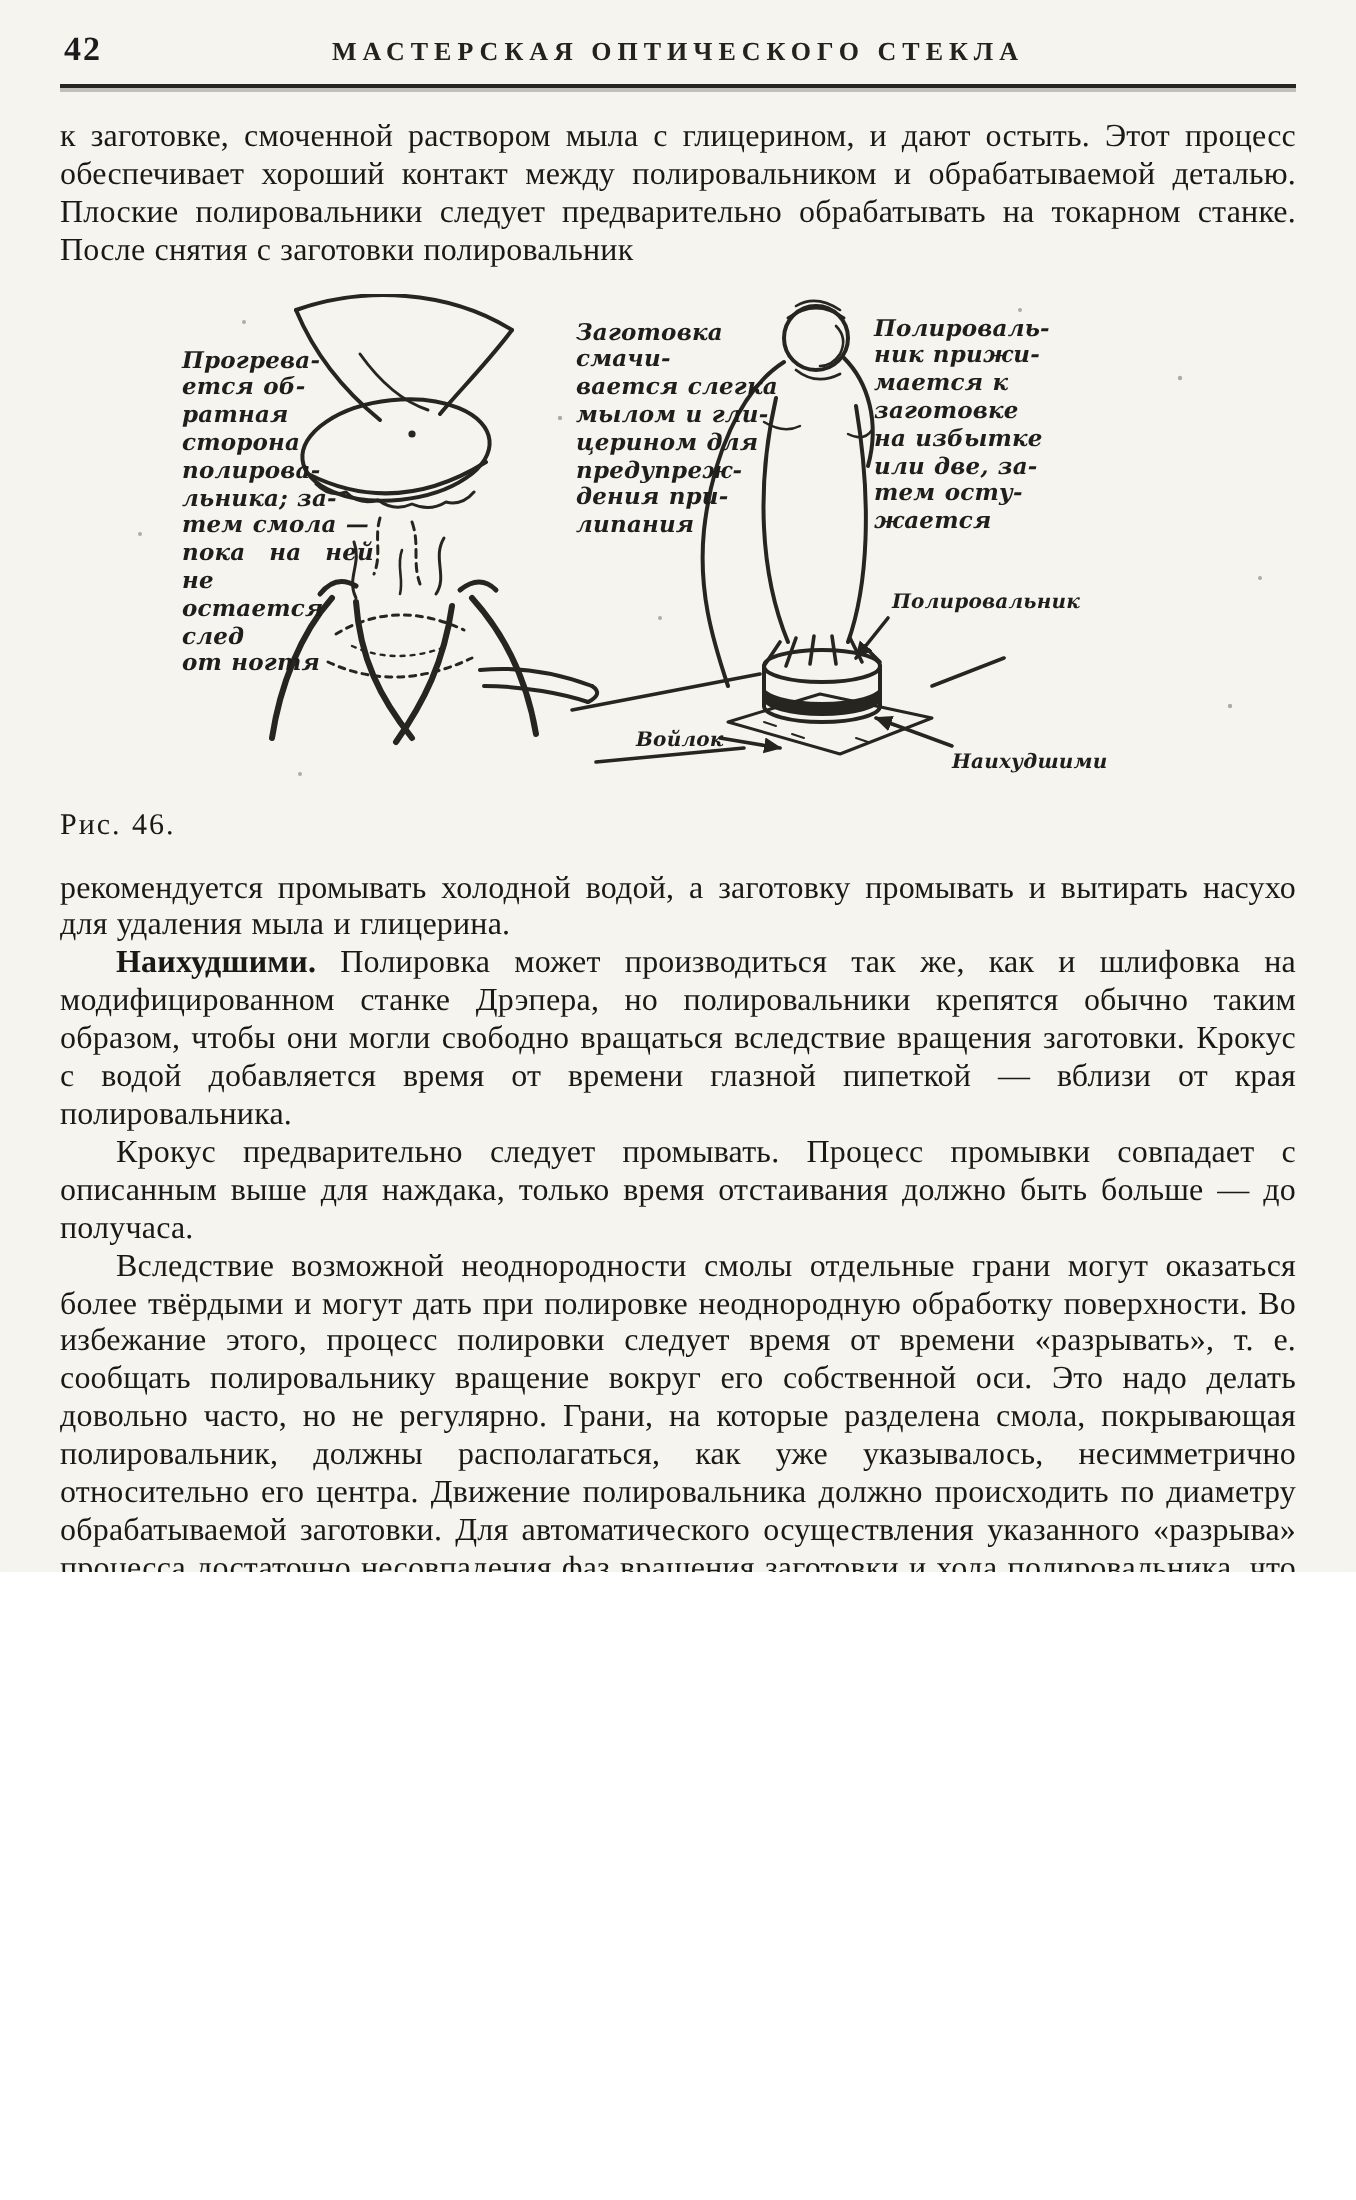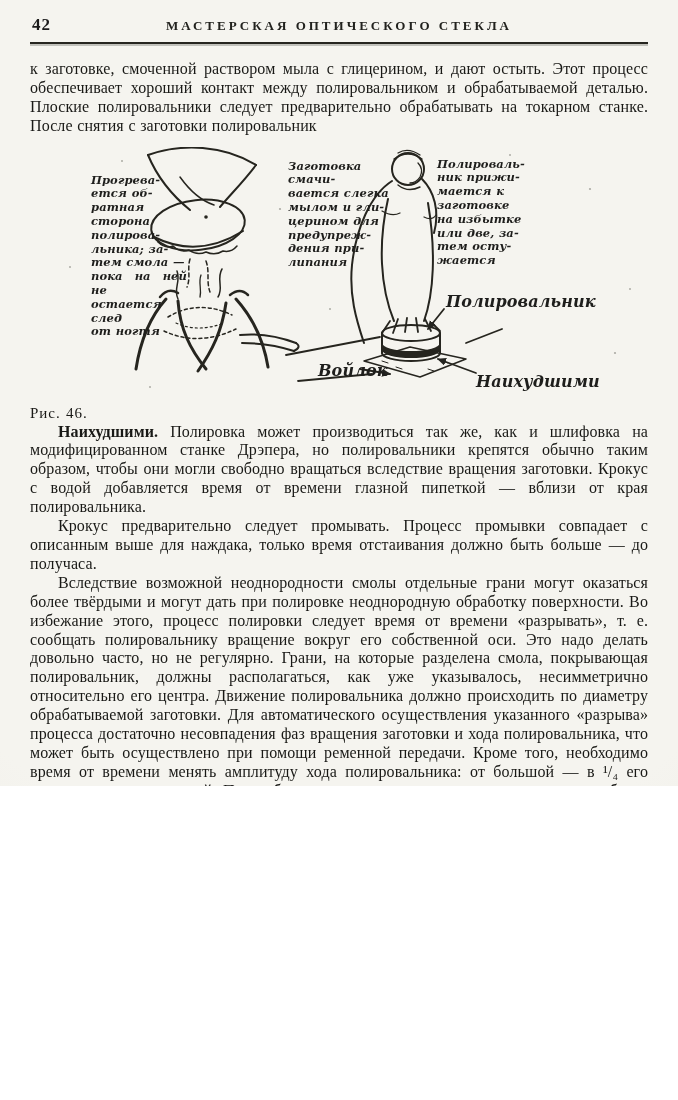--- a/index.html
+++ b/index.html
@@ -20,21 +20,21 @@
   .content p { margin:0; }
   .indent { text-indent:28px; }
   .lead { font-weight:700; }
   .mt { margin-top:13px !important; }
 
   .figure { position:relative; height:248px; margin-top:11px; }
   .fig-svg { position:absolute; left:0; top:0; }
   .ann { position:absolute; font-family:"DejaVu Serif", serif; font-style:italic; font-weight:700;
          font-size:11.5px; line-height:13.8px; white-space:pre-line; color:#1e1e1c; }
   .fig-label { position:absolute; font-family:"DejaVu Serif", serif; font-style:italic;
-               font-weight:700; font-size:16px; color:#1e1e1c; white-space:nowrap; }
+               font-weight:700; font-size:10px; color:#1e1e1c; white-space:nowrap; }
   .fig-caption { text-align:left; font-size:15px; margin-top:9px !important; letter-spacing:1px; text-indent:0; }
 </style>
 </head>
 <body>
 
 <div class="page">
 
   <div class="header">
     <div class="pagenum">42</div>
     <div class="running-title">МАСТЕРСКАЯ ОПТИЧЕСКОГО СТЕКЛА</div>
@@ -165,20 +165,21 @@
 тем осту-
 жается</div>
 
       <div class="fig-label" style="left:416px; top:146px;">Полировальник</div>
       <div class="fig-label" style="left:288px; top:215px;">Войлок</div>
       <div class="fig-label" style="left:446px; top:226px;">Наихудшими</div>
     </div>
 
     <p class="fig-caption">Рис. 46.</p>
 
+    <p class="mt">рекомендуется промывать холодной водой, а заготовку промывать и вытирать насухо для удаления мыла и глицерина.</p>
 
     <p class="indent"><span class="lead">Наихудшими.</span><span> Полировка может производиться так же, как и шлифовка на модифицированном станке Дрэпера, но полировальники крепятся обычно таким образом, чтобы они могли свободно вращаться вследствие вращения заготовки. Крокус с водой добавляется время от времени глазной пипеткой — вблизи от края полировальника.</span></p>
 
     <p class="indent">Крокус предварительно следует промывать. Процесс промывки совпадает с описанным выше для наждака, только время отстаивания должно быть больше — до получаса.</p>
 
     <p class="indent">Вследствие возможной неоднородности смолы отдельные грани могут оказаться более твёрдыми и могут дать при полировке неоднородную обработку поверхности. Во избежание этого, процесс полировки следует время от времени «разрывать», т. е. сообщать полировальнику вращение вокруг его собственной оси. Это надо делать довольно часто, но не регулярно. Грани, на которые разделена смола, покрывающая полировальник, должны располагаться, как уже указывалось, несимметрично относительно его центра. Движение полировальника должно происходить по диаметру обрабатываемой заготовки. Для автоматического осуществления указанного «разрыва» процесса достаточно несовпадения фаз вращения заготовки и хода полировальника, что может быть осуществлено при помощи ременной передачи. Кроме того, необходимо время от времени менять амплитуду хода полировальника: от большой — в ¹/₄ его диаметра до укороченной. При избытке крокуса поверхность смолы становится более твёрдой и блестящей, скорость полировки заметно уменьшается, а на поверхности стекла появляется особый налёт — «загар». Возможной причиной появления подобного рода дефектов на полируемой поверхности могут служить слежавшиеся более твёрдые комочки крокуса, воска или осколки стекла, снимаемые при полировке. Наихудшими с этой точки зрения являются круги, покрытые воском. Для предупреждения появления подобного «загара» каждую последующую порцию крокуса следует подавать только после полного использования предыдущей — так, чтобы полировальник двигался некоторое время почти всухую. За это время, повидимому, вследствие нагрева, смола начинает стекать и происходит обновление полирующей поверхности.</p>
 
   </div>
 </div>
 

